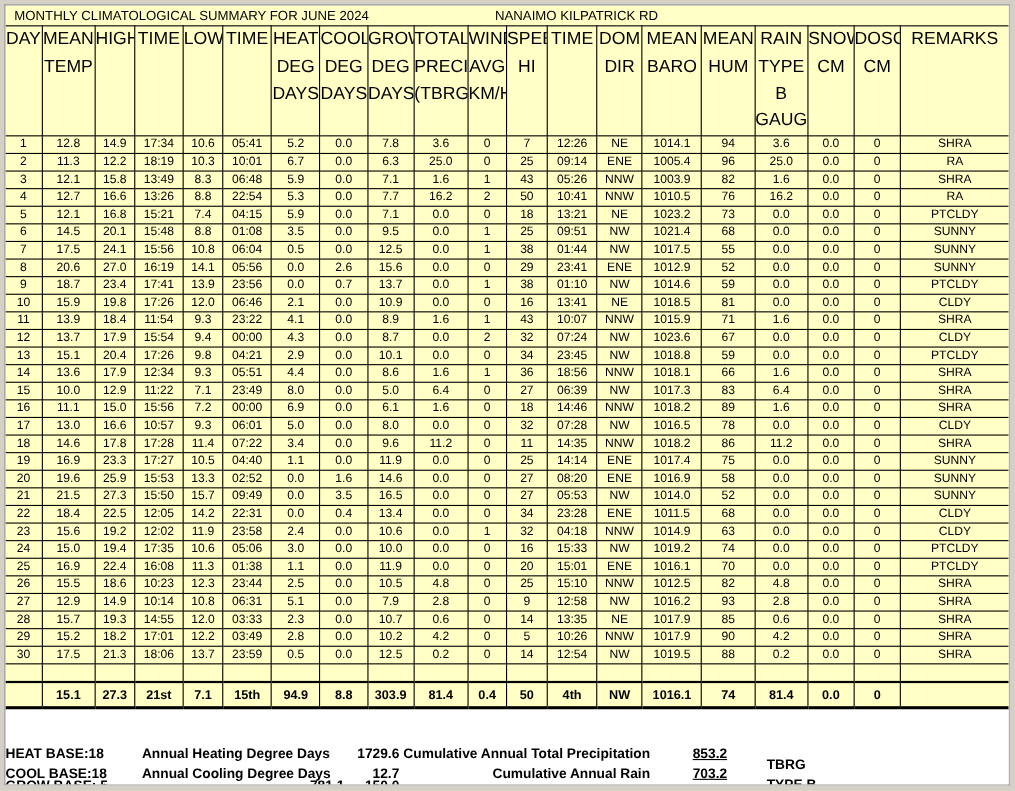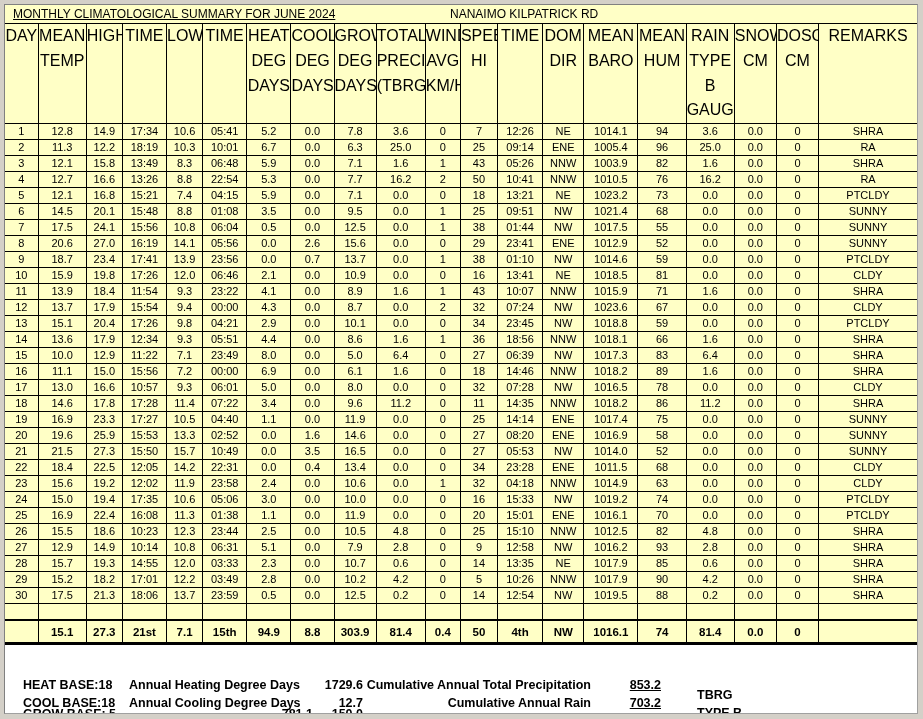--- a/index.html
+++ b/index.html
@@ -41,21 +41,21 @@
     height:15px;
     line-height:1.25;
     overflow:hidden;
     white-space:nowrap;
   }
   table.report tr > td:first-child{border-left:none;}
   table.report tr > td:last-child{border-right:none;}
   tr.title-row td{
     border:none;border-bottom:1px solid #000;
     height:18px;font-size:12px;text-align:left;
-    position:relative;white-space:nowrap;text-decoration:underline;
+    position:relative;white-space:nowrap;
   }
   tr.title-row .t-left{padding-left:8px;}
   tr.title-row .t-right{position:absolute;left:445px;top:2px;}
   tr.header-row td{
     vertical-align:top;
     height:60px;
     white-space:pre-line;
     font-size:16px;
     line-height:1.55;
   }
@@ -73,21 +73,21 @@
     padding-top:23px;
     font-weight:bold;
     font-size:12.5px;
   }
   .footer-row{
     display:grid;
     grid-template-columns:112px 196px 50px 228px 70px auto;
     height:18px;
     align-items:center;
   }
-  .footer-row .c-base{padding-left:18px;white-space:nowrap;}
+  .footer-row .c-base{padding-left:0;white-space:nowrap;}
   .footer-row .c-label{padding-left:12px;white-space:nowrap;}
   .footer-row .c-val{text-align:right;white-space:nowrap;}
   .footer-row .c-cumlabel{text-align:right;white-space:nowrap;}
   .footer-row .c-cumval{text-align:right;white-space:nowrap;text-decoration:underline;}
   .footer-row .c-type{padding-left:36px;white-space:nowrap;margin-top:20px;}
 </style>
 </head>
 <body>
 
 <div class="frame">
@@ -604,21 +604,21 @@
             <td>0.0</td>
             <td>0</td>
             <td>SUNNY</td>
           </tr>
           <tr>
             <td>21</td>
             <td>21.5</td>
             <td>27.3</td>
             <td>15:50</td>
             <td>15.7</td>
-            <td>10:49</td>
+            <td>09:49</td>
             <td>0.0</td>
             <td>3.5</td>
             <td>16.5</td>
             <td>0.0</td>
             <td>0</td>
             <td>27</td>
             <td>05:53</td>
             <td>NW</td>
             <td>1014.0</td>
             <td>52</td>

